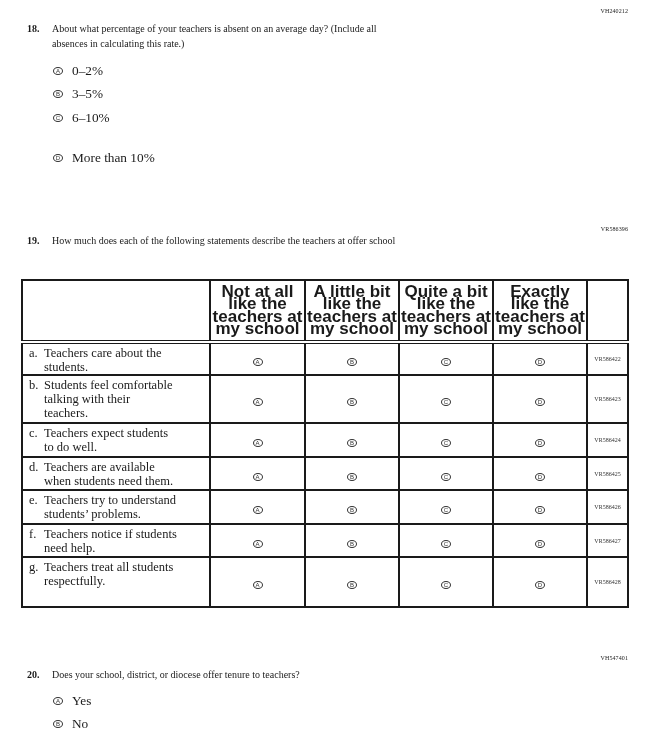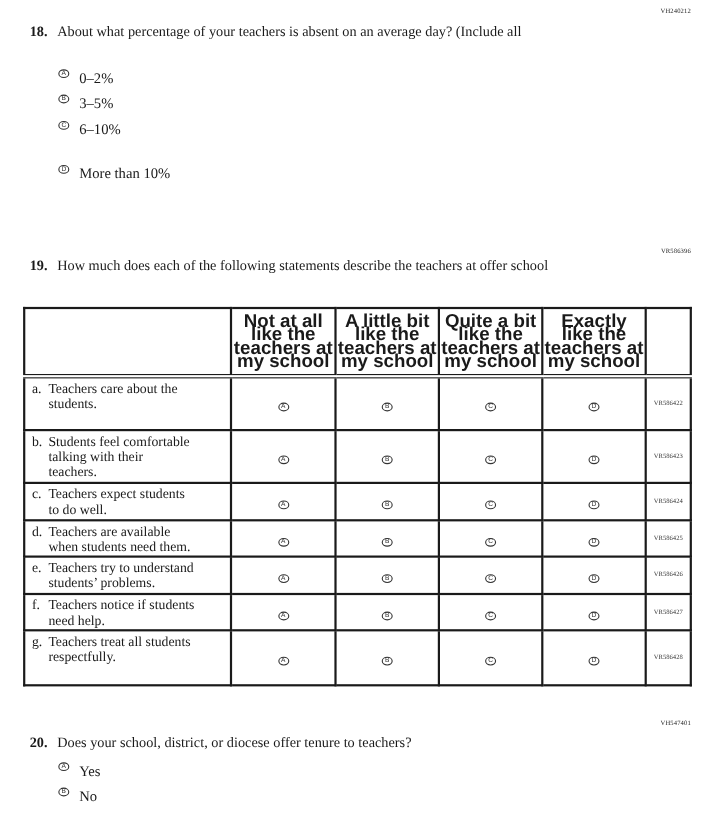--- a/index.html
+++ b/index.html
@@ -8,29 +8,29 @@
     font-family: "Liberation Serif", "DejaVu Serif", serif;
     color: #1a1a1a;
   }
   .code {
     position: absolute; right: 24px;
     font-size: 6px; letter-spacing: 0.1px; color: #222;
     font-family: "Liberation Serif", serif;
   }
   .q {
     position: absolute; left: 27px; width: 560px;
-    font-size: 13px; line-height: 15px;
+    font-size: 10px; line-height: 15px;
   }
   .q .num { font-weight: bold; display: inline-block; width: 25px; }
   .q .text { display: inline; }
   .q .cont { padding-left: 25px; }
   .opt {
     position: absolute; left: 53px;
     font-size: 13.3px; line-height: 15px;
-    display: flex; align-items: flex-start;
+    display: flex; align-items: center;
   }
   .bubble {
     display: inline-flex; align-items: center; justify-content: center;
     width: 10px; height: 8px; border: 1px solid #333; border-radius: 50%;
     font-family: "Liberation Sans", sans-serif;
     font-size: 6px; line-height: 6px; color: #333; box-sizing: border-box;
   }
   .opt .bubble { margin-right: 9px; }
   .opt .label { }
 
@@ -59,20 +59,21 @@
   table.grid td.vr {
     font-size: 6px; text-align: center; vertical-align: middle; color: #333;
   }
 </style>
 </head>
 <body>
 
 <div class="code" style="top:8px;">VH240212</div>
 <div class="q" style="top:21px;">
   <span class="num">18.</span><span class="text">About what percentage of your teachers is absent on an average day? (Include all</span>
+  <div class="cont">absences in calculating this rate.)</div>
 </div>
 <div class="opt" style="top:63px;">
   <span class="bubble">A</span>
   <span class="label">0–2%</span>
 </div>
 <div class="opt" style="top:86px;">
   <span class="bubble">B</span>
   <span class="label">3–5%</span>
 </div>
 <div class="opt" style="top:110px;">
@@ -102,21 +103,21 @@
     <tr>
       <th></th>
       <th>Not at all like the teachers at my school</th>
       <th>A little bit like the teachers at my school</th>
       <th>Quite a bit like the teachers at my school</th>
       <th>Exactly like the teachers at my school</th>
       <th></th>
     </tr>
   </thead>
   <tbody>
-    <tr style="height:49px">
+    <tr style="height:33px">
       <td class="stmt"><span class="letter">a.</span><span>Teachers care about the</span><div class="l2">students.</div></td>
       <td class="cell"><span class="bubble">A</span></td>
       <td class="cell"><span class="bubble">B</span></td>
       <td class="cell"><span class="bubble">C</span></td>
       <td class="cell"><span class="bubble">D</span></td>
       <td class="vr">VR586422</td>
     </tr>
     <tr style="height:48px">
       <td class="stmt"><span class="letter">b.</span><span>Students feel comfortable</span><div class="l2">talking with their</div><div class="l2">teachers.</div></td>
       <td class="cell"><span class="bubble">A</span></td>

